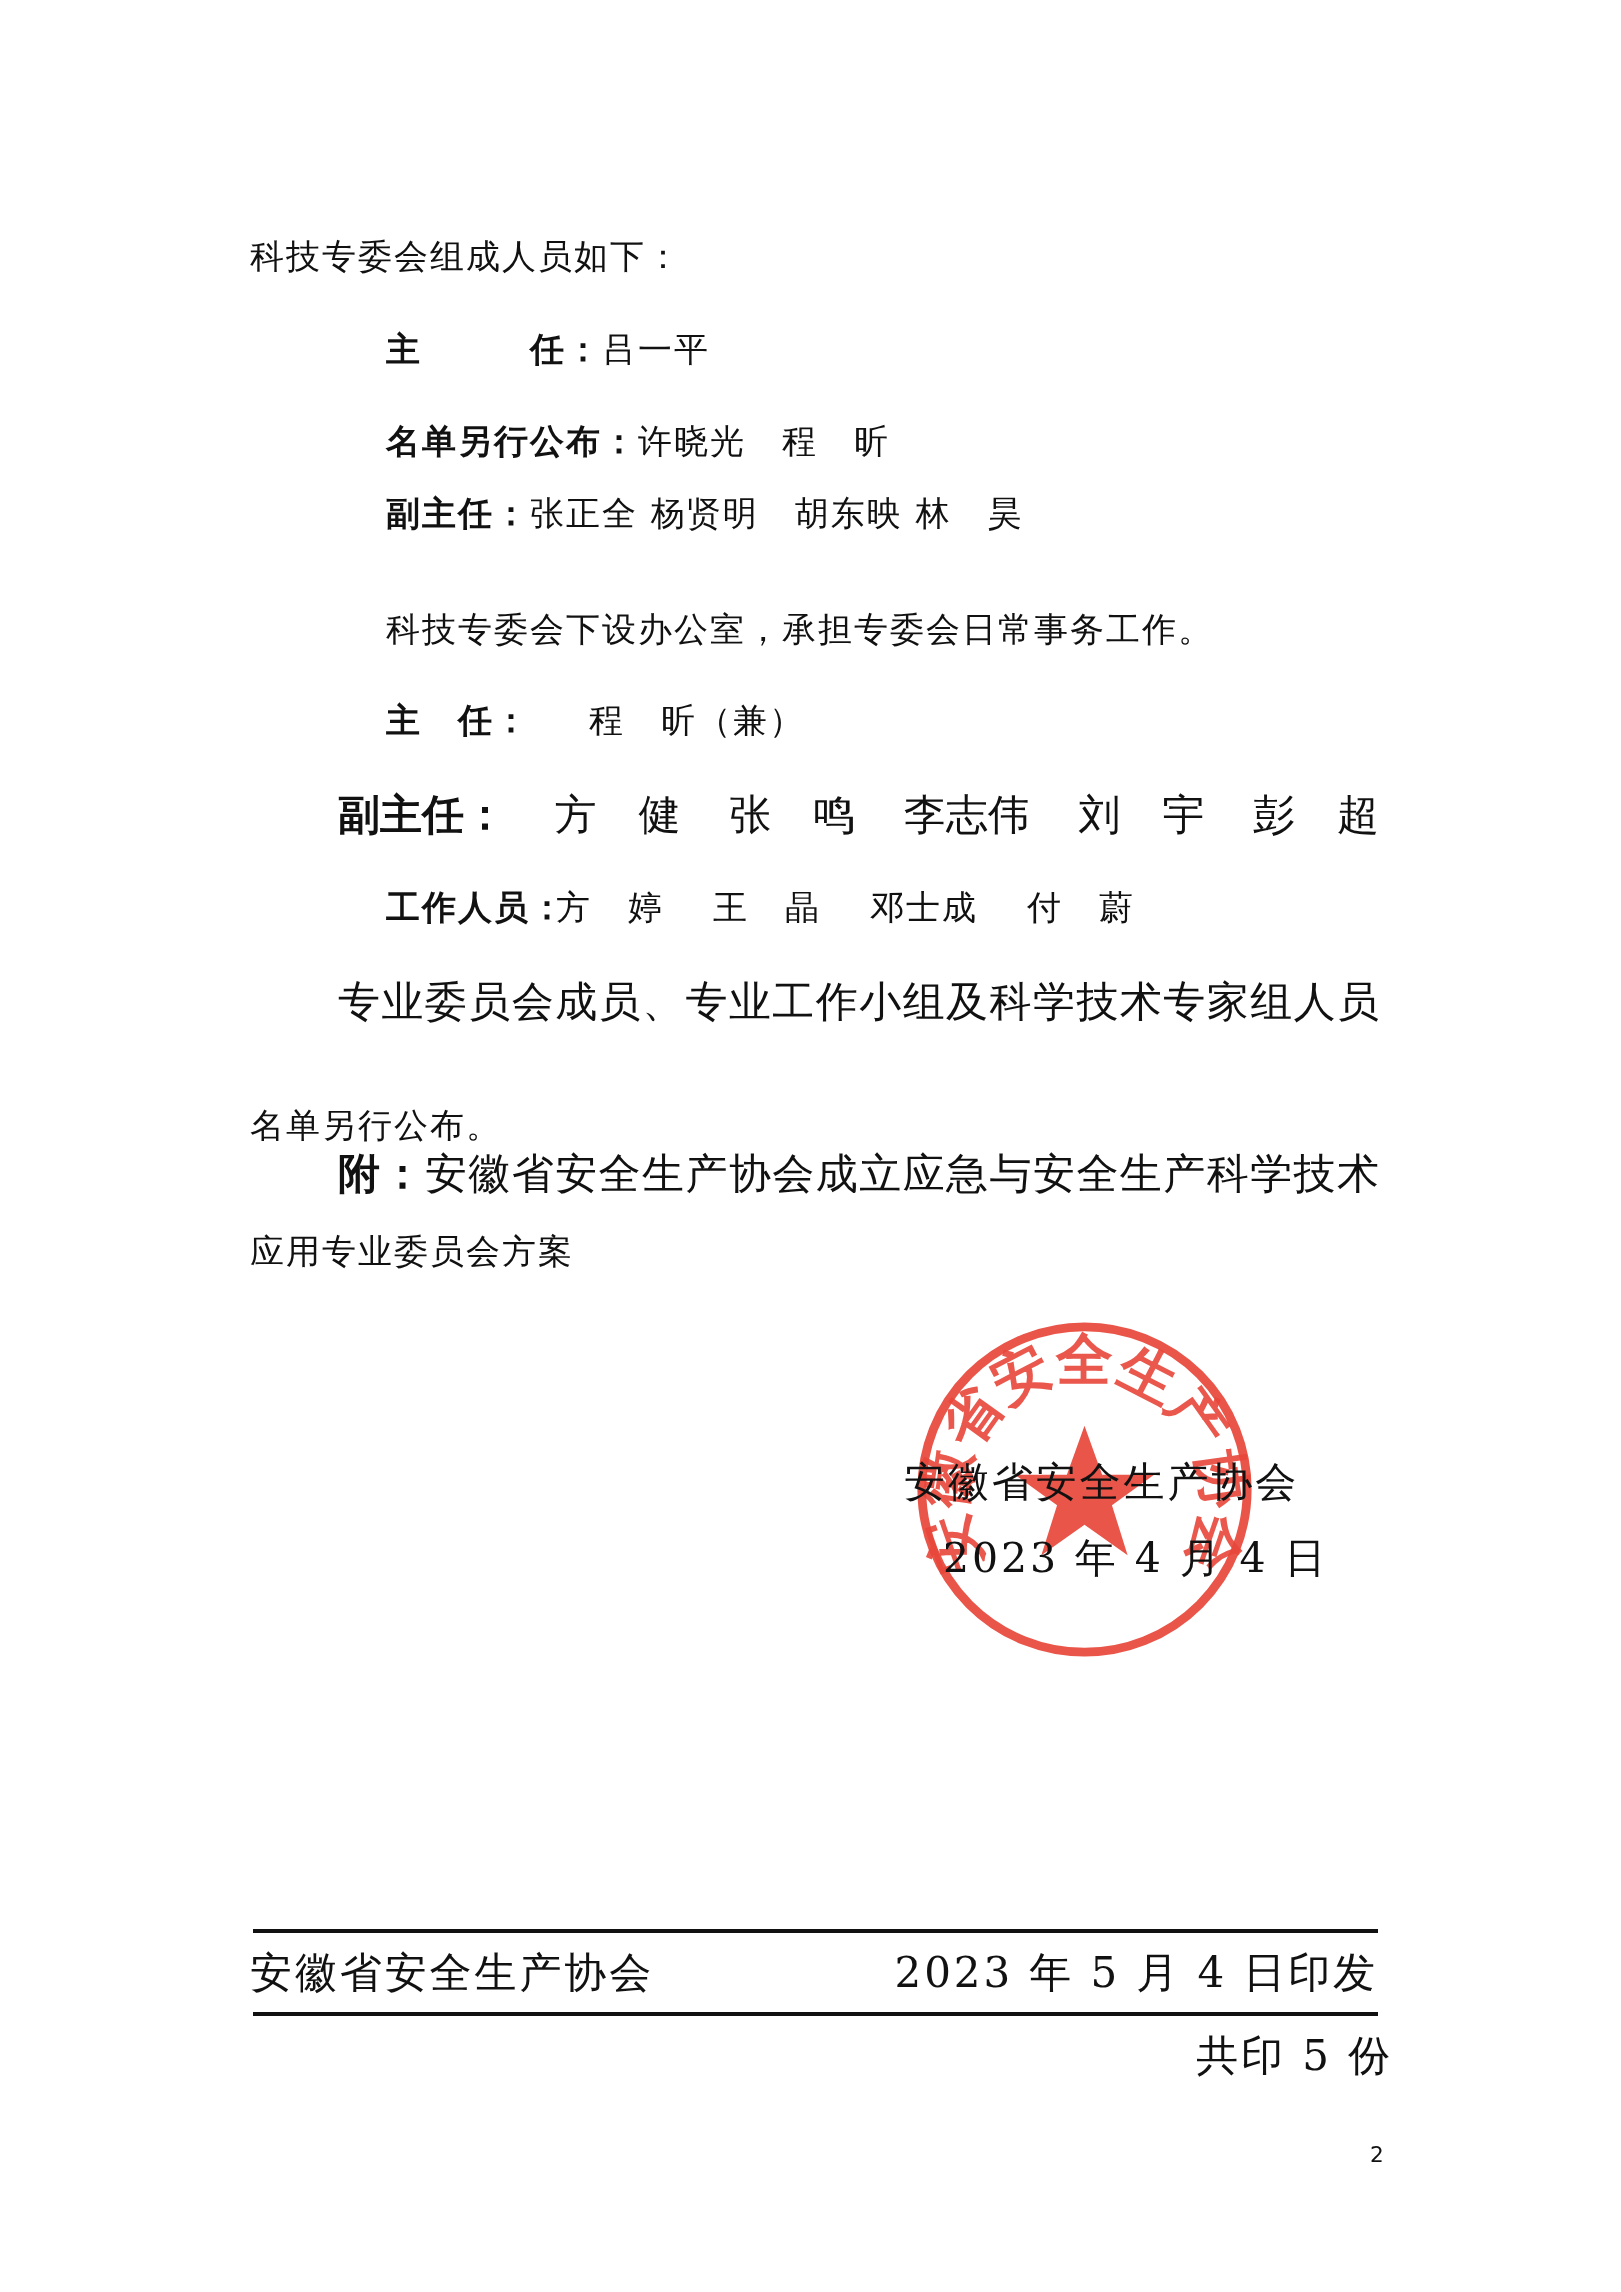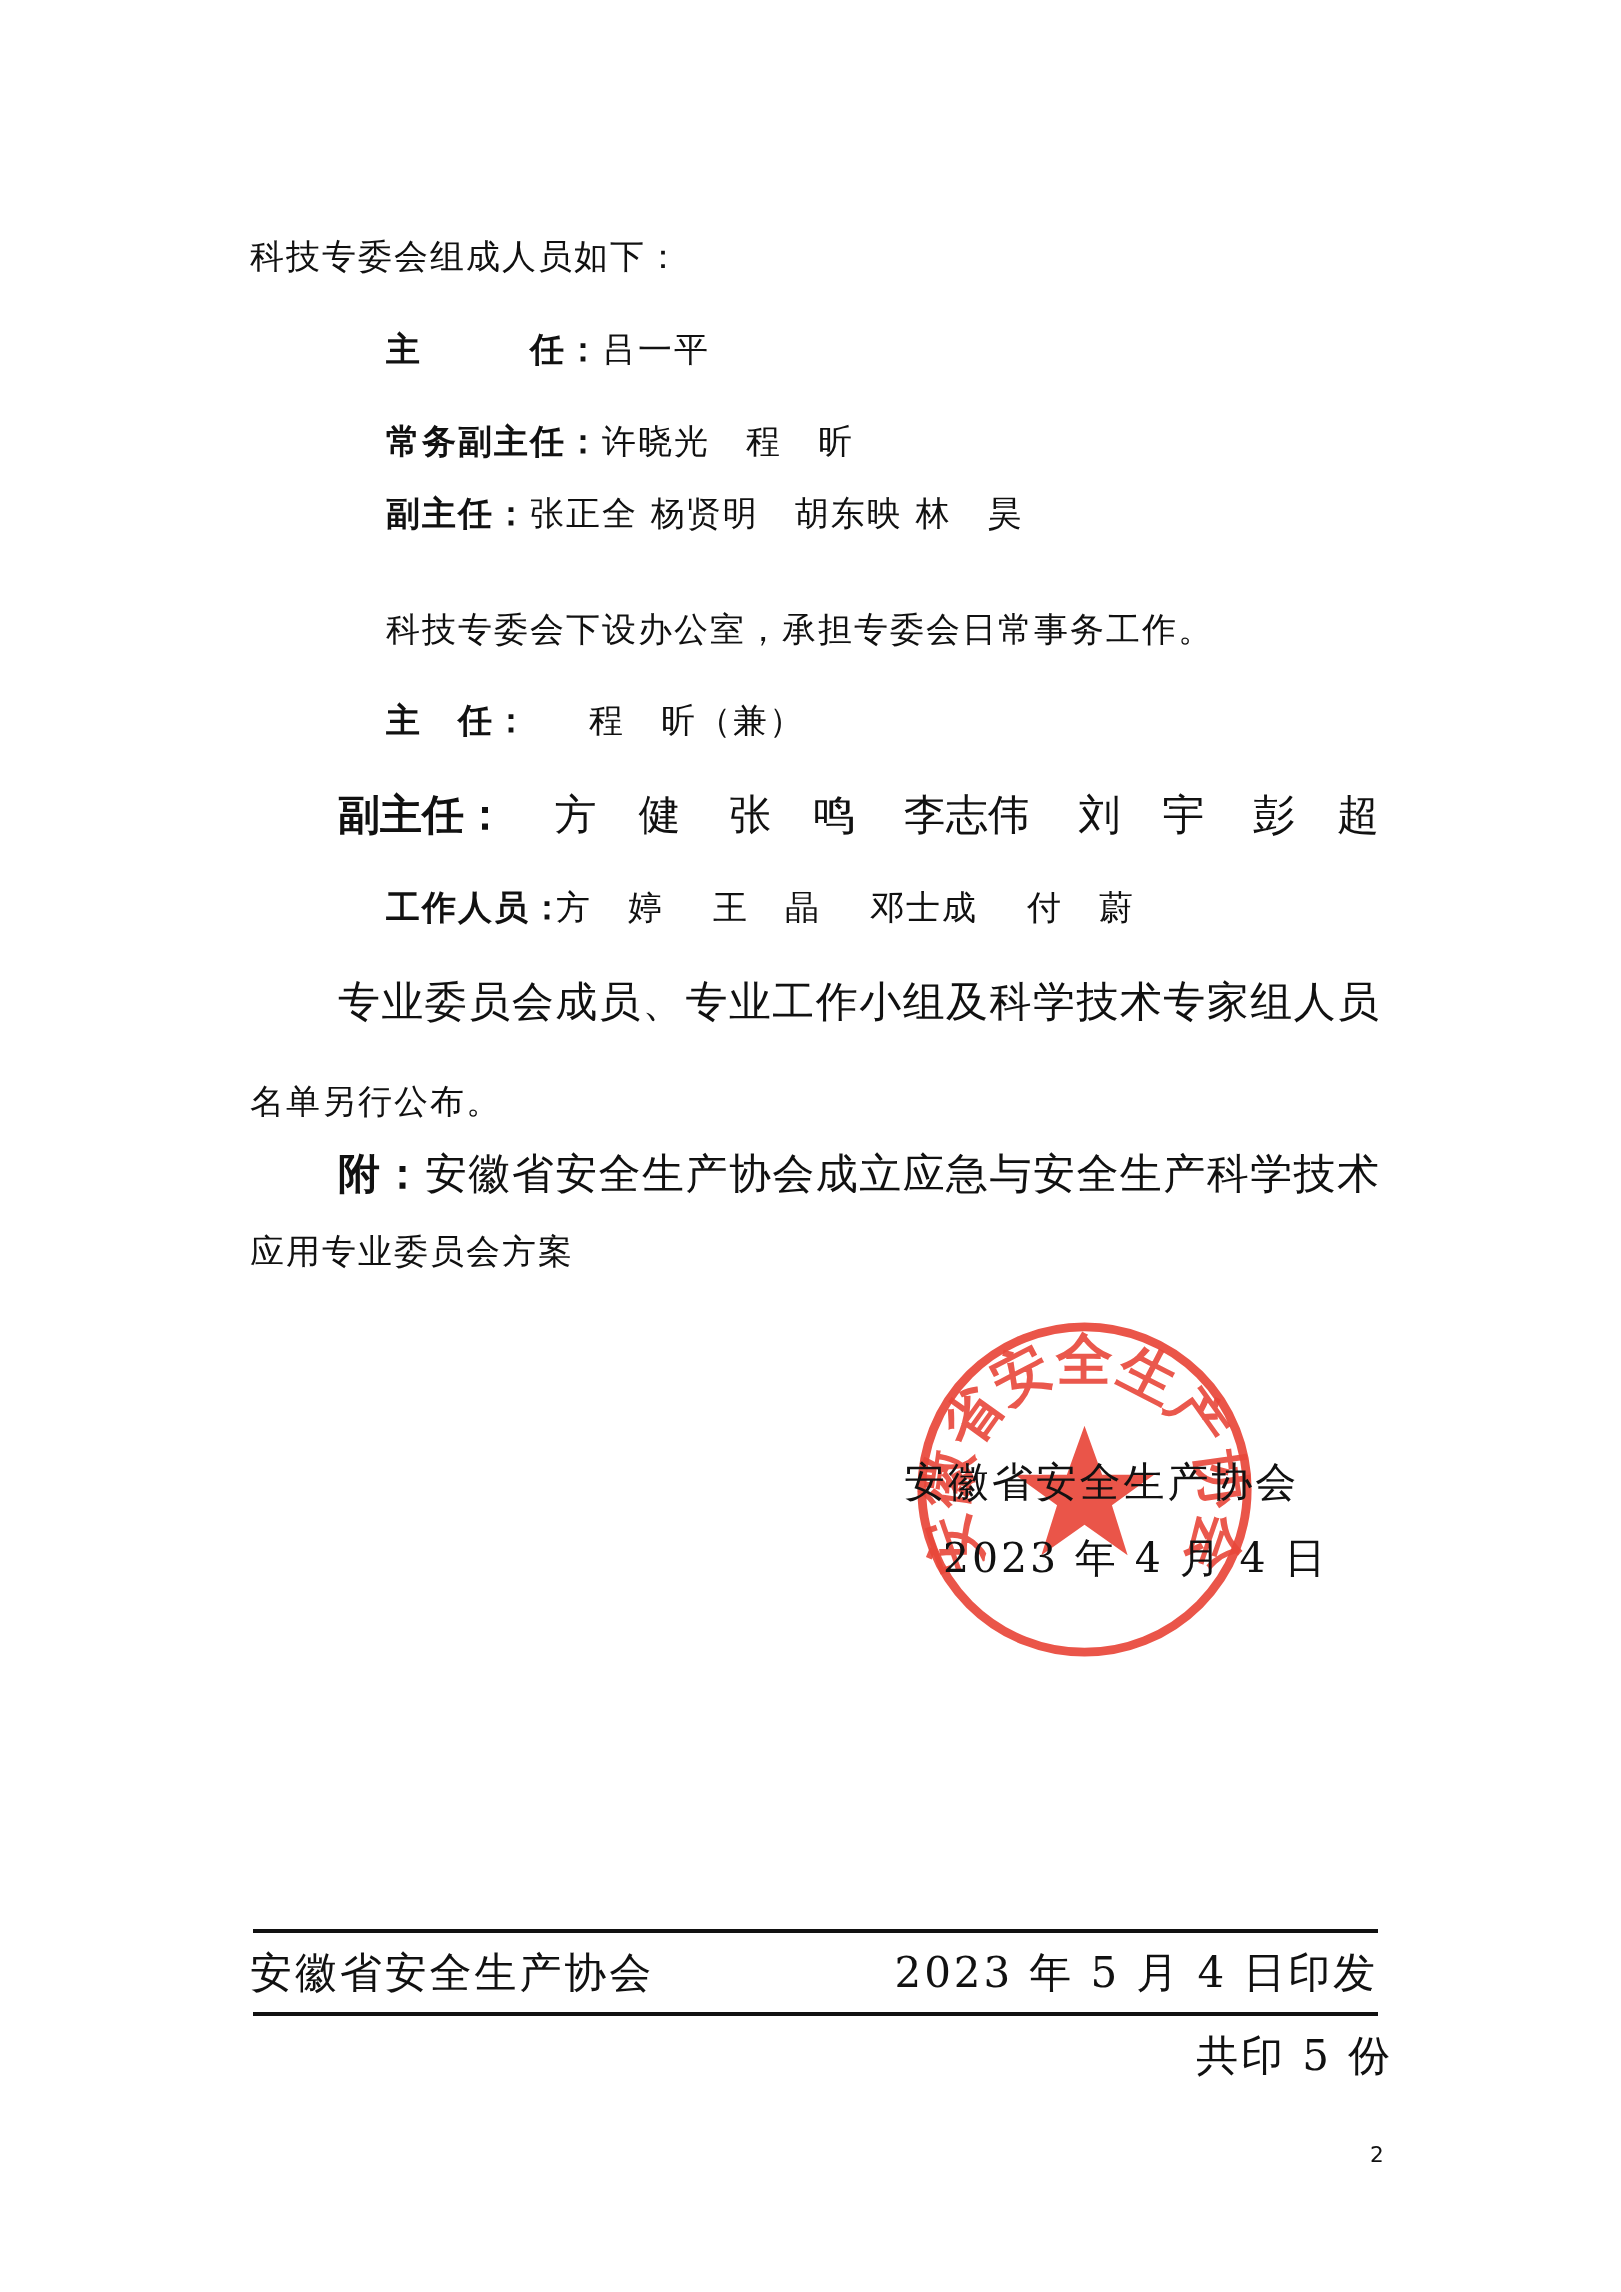--- a/index.html
+++ b/index.html
@@ -26,21 +26,21 @@
 
 <div>
 
   <div class="line left" style="top:227px">科技专委会组成人员如下：</div>
 
   <div class="line indent" style="top:320px">
     <span class="b">主　　　任：</span><span>吕一平</span>
   </div>
 
   <div class="line indent" style="top:412px">
-    <span class="b">常务副主任：</span><span>许晓光　程　昕</span>
+    <span class="b">名单另行公布：</span><span>许晓光　程　昕</span>
   </div>
 
   <div class="line indent" style="top:484px">
     <span class="b">副主任：</span><span>张正全 杨贤明　胡东映 林　昊</span>
   </div>
 
   <div class="line indent" style="top:600px">科技专委会下设办公室，承担专委会日常事务工作。</div>
 
   <div class="line indent" style="top:691px">
     <span class="b">主　任：</span><span class="gap" style="width:59px"></span><span>程　昕（兼）</span>
@@ -57,21 +57,21 @@
 
   <div class="line indent" style="top:878px; display:flex; gap:49px">
     <span class="b" style="margin-right:-59px">工作人员：</span>
     <span>方　婷</span>
     <span>王　晶</span>
     <span>邓士成</span>
     <span>付　蔚</span>
   </div>
 
   <div class="justify" style="top:972px">专业委员会成员、专业工作小组及科学技术专家组人员</div>
-  <div class="line left" style="top:1072px">名单另行公布。</div>
+  <div class="line left" style="top:1096px">名单另行公布。</div>
 
   <div class="justify" style="top:1144px">
     <span class="b">附：</span><span>安徽省安全生产协会成立应急与安全生产科学技术</span>
   </div>
   <div class="line left" style="top:1222px">应用专业委员会方案</div>
 
   <svg class="seal" viewBox="0 0 350 350">
     <defs>
       <path id="sealArc" d="M 62 230 A 122 122 0 1 1 288 230"></path>
     </defs>

